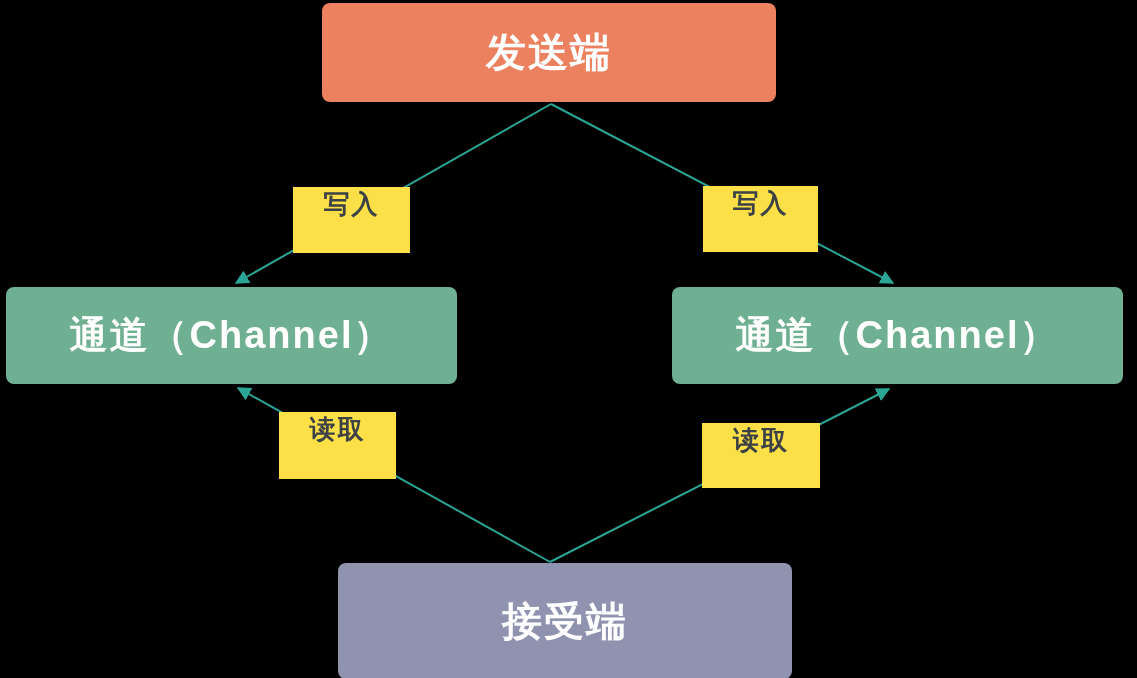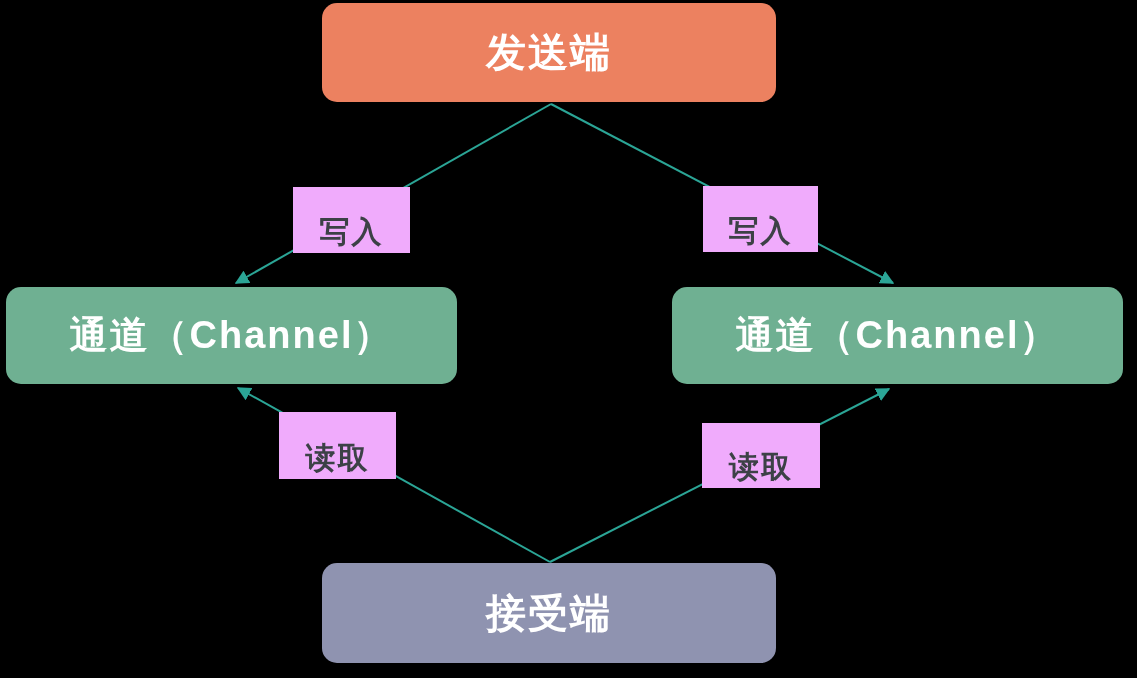--- a/index.html
+++ b/index.html
@@ -17,21 +17,21 @@
   }
   .edges-svg {
     position: absolute;
     left: 0;
     top: 0;
     width: 1137px;
     height: 678px;
   }
   .node {
     position: absolute;
-    border-radius: 15px;
+    border-radius: 8px;
     display: flex;
     align-items: center;
     justify-content: center;
     color: #ffffff;
     font-weight: bold;
     letter-spacing: 2px;
   }
   .node-sender {
     left: 322px; top: 3px;
     width: 454px; height: 99px;
@@ -44,33 +44,33 @@
     background: #6FB092;
     font-size: 38px;
   }
   .node-channel-right {
     left: 672px; top: 287px;
     width: 451px; height: 97px;
     background: #6FB092;
     font-size: 38px;
   }
   .node-receiver {
-    left: 322px; top: 563px;
-    width: 454px; height: 100px;
+    left: 338px; top: 563px;
+    width: 454px; height: 116px;
     background: #8F93B0;
     font-size: 40px;
   }
   .edge-label {
     position: absolute;
-    background: #f0abfc;
+    background: #fde047;
     color: #3C4146;
     font-weight: bold;
-    font-size: 30px;
+    font-size: 26px;
     display: flex;
-    align-items: flex-end;
+    align-items: flex-start;
     justify-content: center;
     letter-spacing: 2px;
   }
   .label-write-left  { left: 293px; top: 187px; width: 117px; height: 66px; }
   .label-write-right { left: 703px; top: 186px; width: 115px; height: 66px; }
   .label-read-left   { left: 279px; top: 412px; width: 117px; height: 67px; }
   .label-read-right  { left: 702px; top: 423px; width: 118px; height: 65px; }
   .watermark {
     position: absolute;
     left: 975px;

